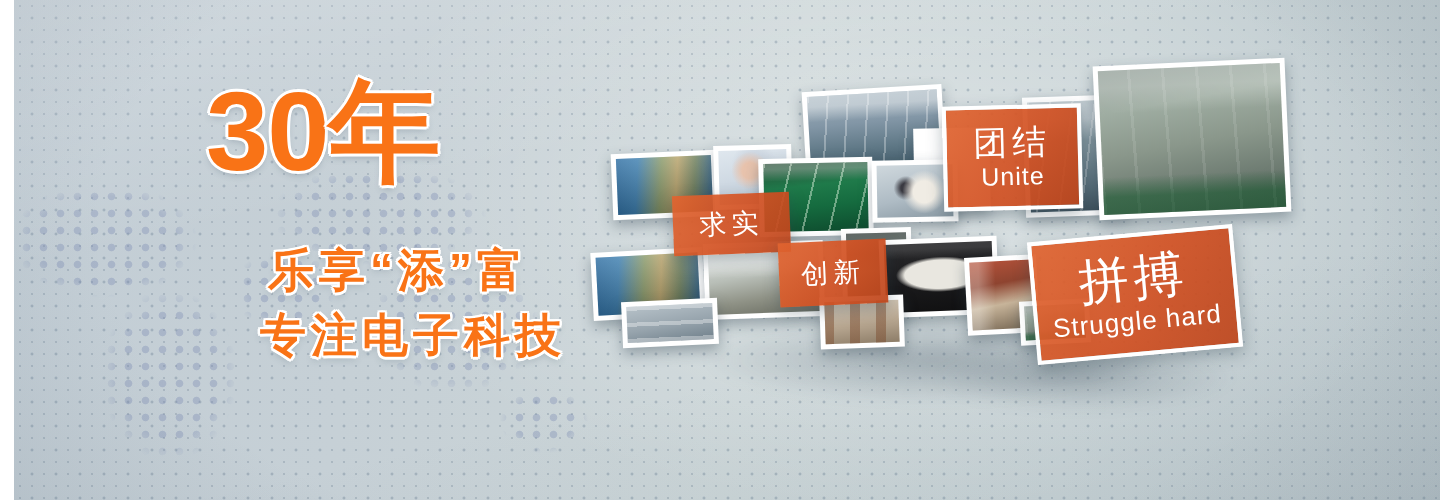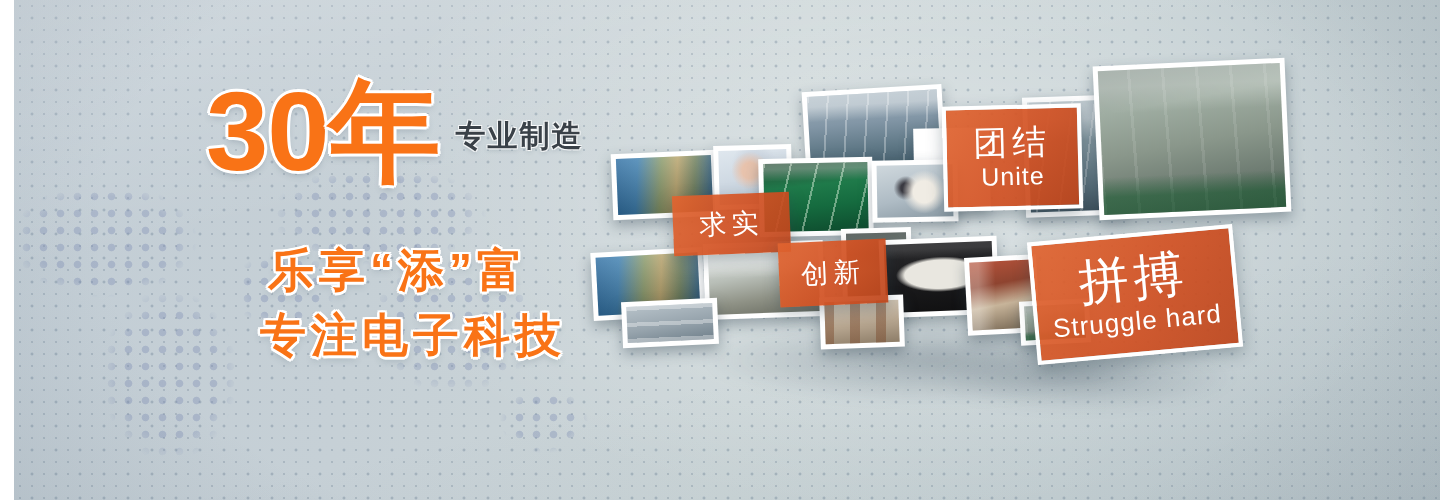--- a/index.html
+++ b/index.html
@@ -253,21 +253,20 @@
   <div class="bg-dots-fine"></div>
   <div class="bg-dots-soft"></div>
   <div class="bg-map"></div>
   <div class="bg-sheen"></div>
   <div class="bg-vignette"></div>
 
   <div class="headline">
     <div class="line-top">
       <span class="years">30</span>
       <span class="years cjk">年</span>
-      <span class="subtitle">专业制造</span>
     </div>
   </div>
 
   <div class="tagline">
     <div class="tag-line second">乐享“添”富</div>
     <div class="tag-line">专注电子科技</div>
   </div>
 
   <div class="collage">
 

